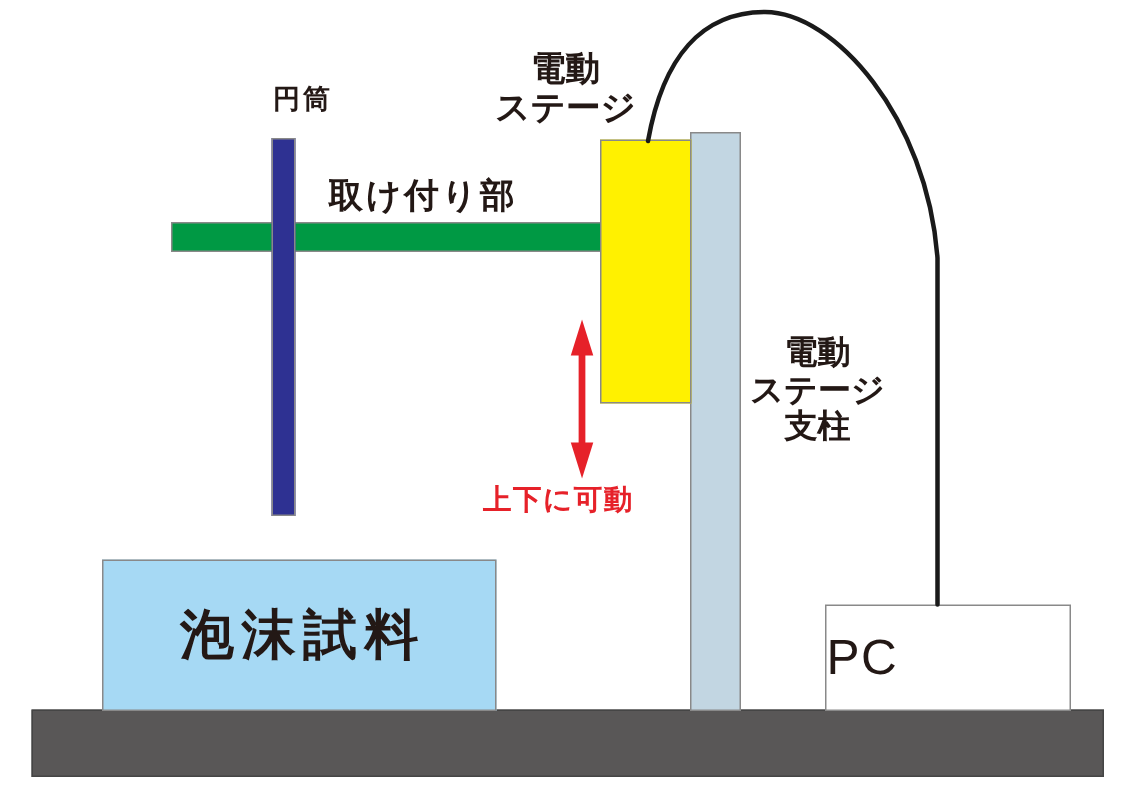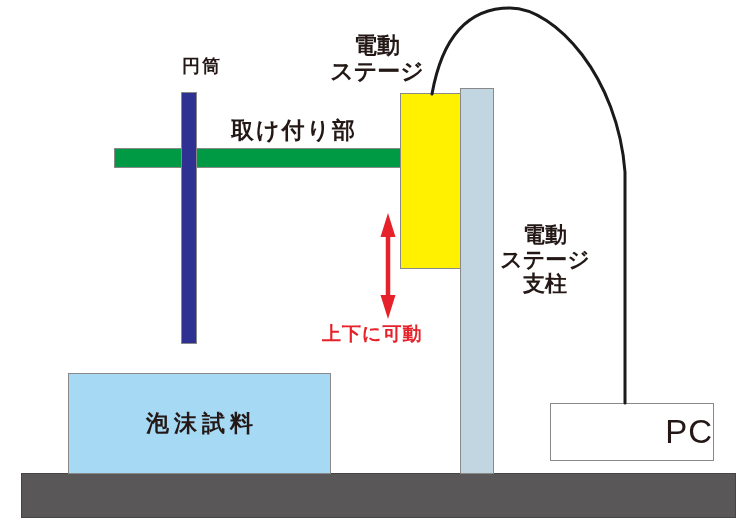--- a/index.html
+++ b/index.html
@@ -12,30 +12,30 @@
   .label {
     position:absolute; color:#231815; white-space:pre-line;
     font-weight:600; line-height:1.12;
   }
   #cylinder-bar   { left:181px; top:92px;  width:16px;  height:252px; z-index:4; }
   #mounting-bar   { left:114px; top:148px; width:288px; height:20px;  z-index:3; }
   #motor-stage-box{ left:400px; top:93px;  width:61px;  height:176px; z-index:3; }
   #support-column { left:460px; top:88px;  width:34px;  height:386px; z-index:2; }
   #foam-sample-box{ left:68px;  top:373px; width:263px; height:101px; z-index:2;
                     display:flex; align-items:center; justify-content:center; }
-  #pc-box         { left:550px; top:403px; width:164px; height:58px;  z-index:2;
-                    display:flex; align-items:center; justify-content:flex-end; }
+  #pc-box         { left:550px; top:403px; width:164px; height:71px;  z-index:2;
+                    display:flex; align-items:center; justify-content:flex-start; }
   #base-platform  { left:21px;  top:473px; width:715px; height:45px;  z-index:1;
                     border:1px solid #454545; }
   #cylinder-label      { left:160px; top:56px;  width:60px;  font-size:18px; text-align:center; letter-spacing:2px; z-index:5;margin-left:12px; }
-  #mounting-part-label { left:231px; top:118px; width:140px; font-size:23px; letter-spacing:2px; z-index:5; }
+  #mounting-part-label { left:219px; top:118px; width:140px; font-size:23px; letter-spacing:2px; z-index:5; }
   #motor-stage-label   { left:326px; top:33px;  width:102px; font-size:23px; text-align:center; z-index:5; }
   #support-label       { left:494px; top:223px; width:102px; font-size:22px; text-align:center; z-index:5; }
   #movable-label       { left:322px; top:323px; width:140px; font-size:19px; letter-spacing:1px; font-weight:700; z-index:5; }
-  #foam-sample-label   { font-size:23px; letter-spacing:5px; padding-left:5px; }
+  #foam-sample-label   { font-size:36px; letter-spacing:5px; padding-left:5px; }
   #pc-label            { font-size:33px; letter-spacing:1px; font-weight:500; }
   #overlay-svg { position:absolute; left:0; top:0; z-index:6; pointer-events:none; }
 </style>
 </head>
 <body>
 
 <div id="stage">
 
   <div class="shape" id="support-column" style="background-color: rgb(194, 214, 226); border-color: rgb(137, 137, 137);"></div>
   <div class="shape" id="mounting-bar" style="background-color: rgb(0, 153, 68); border-color: rgb(137, 137, 137);"></div>

